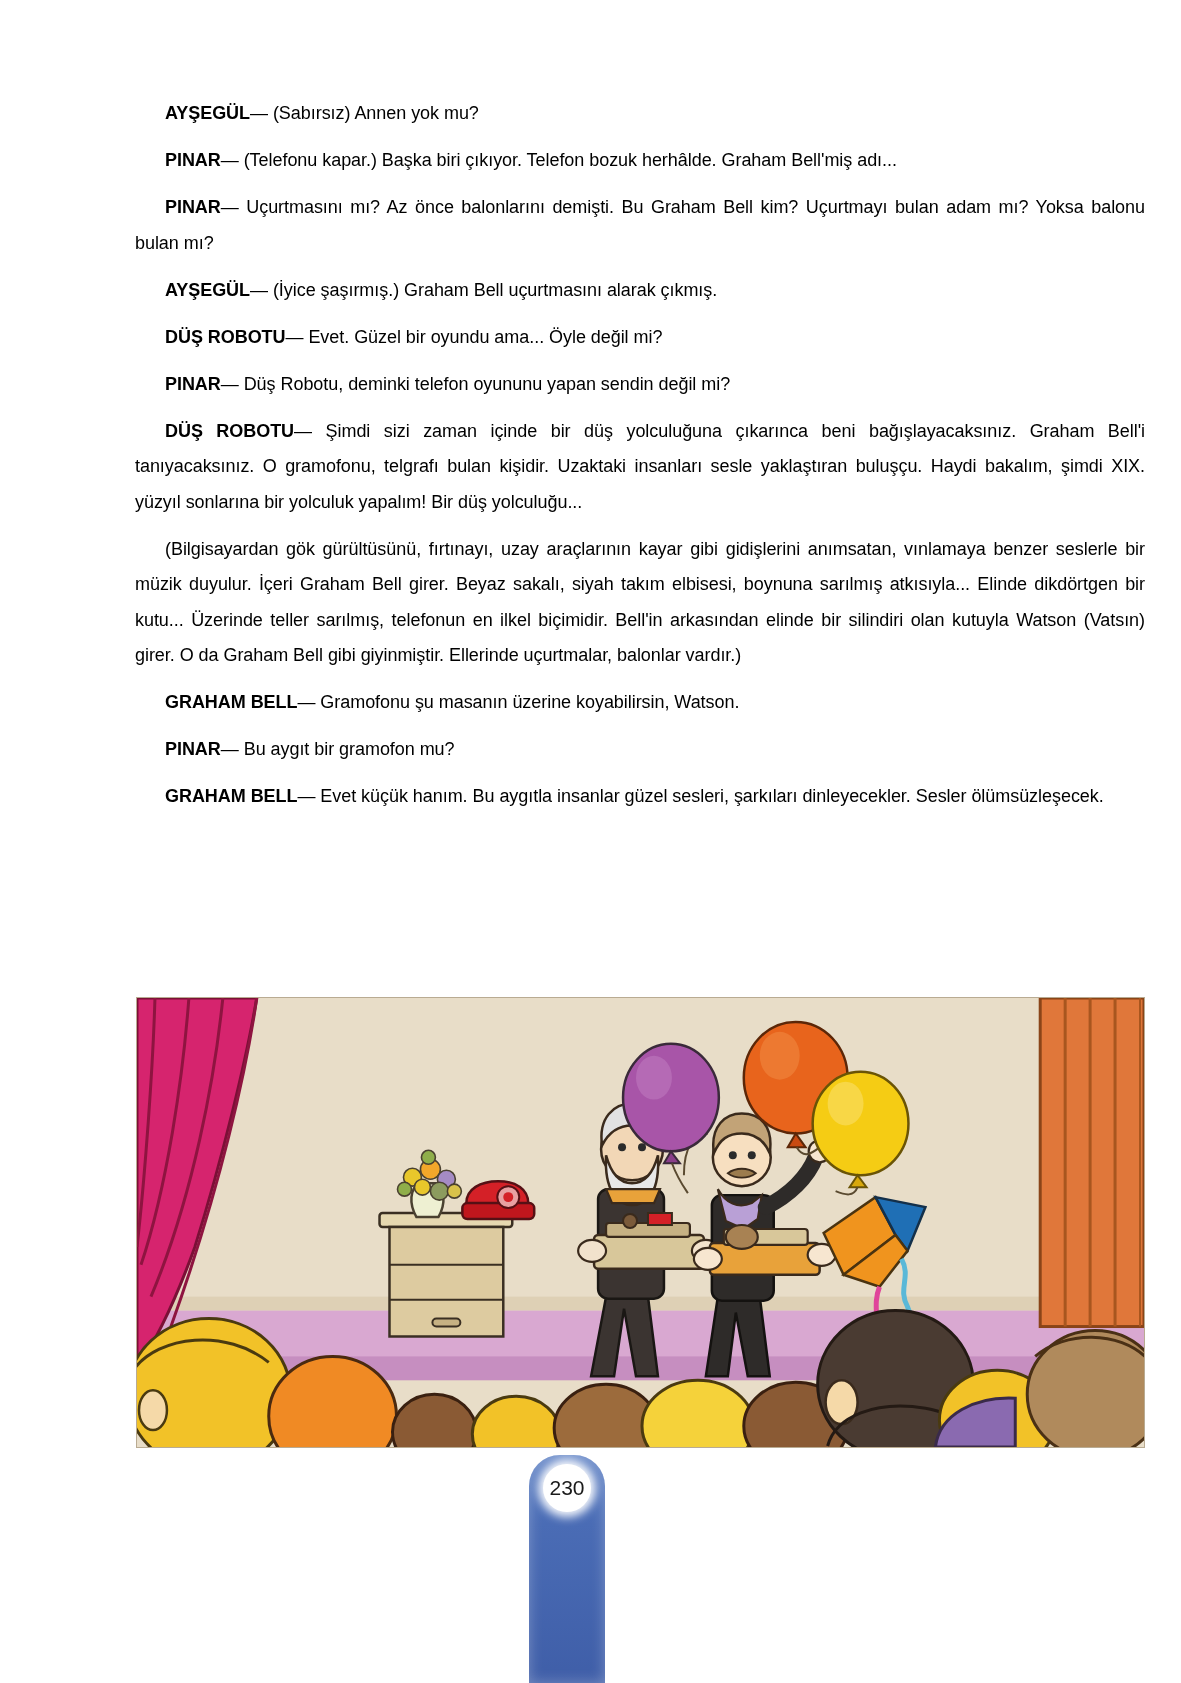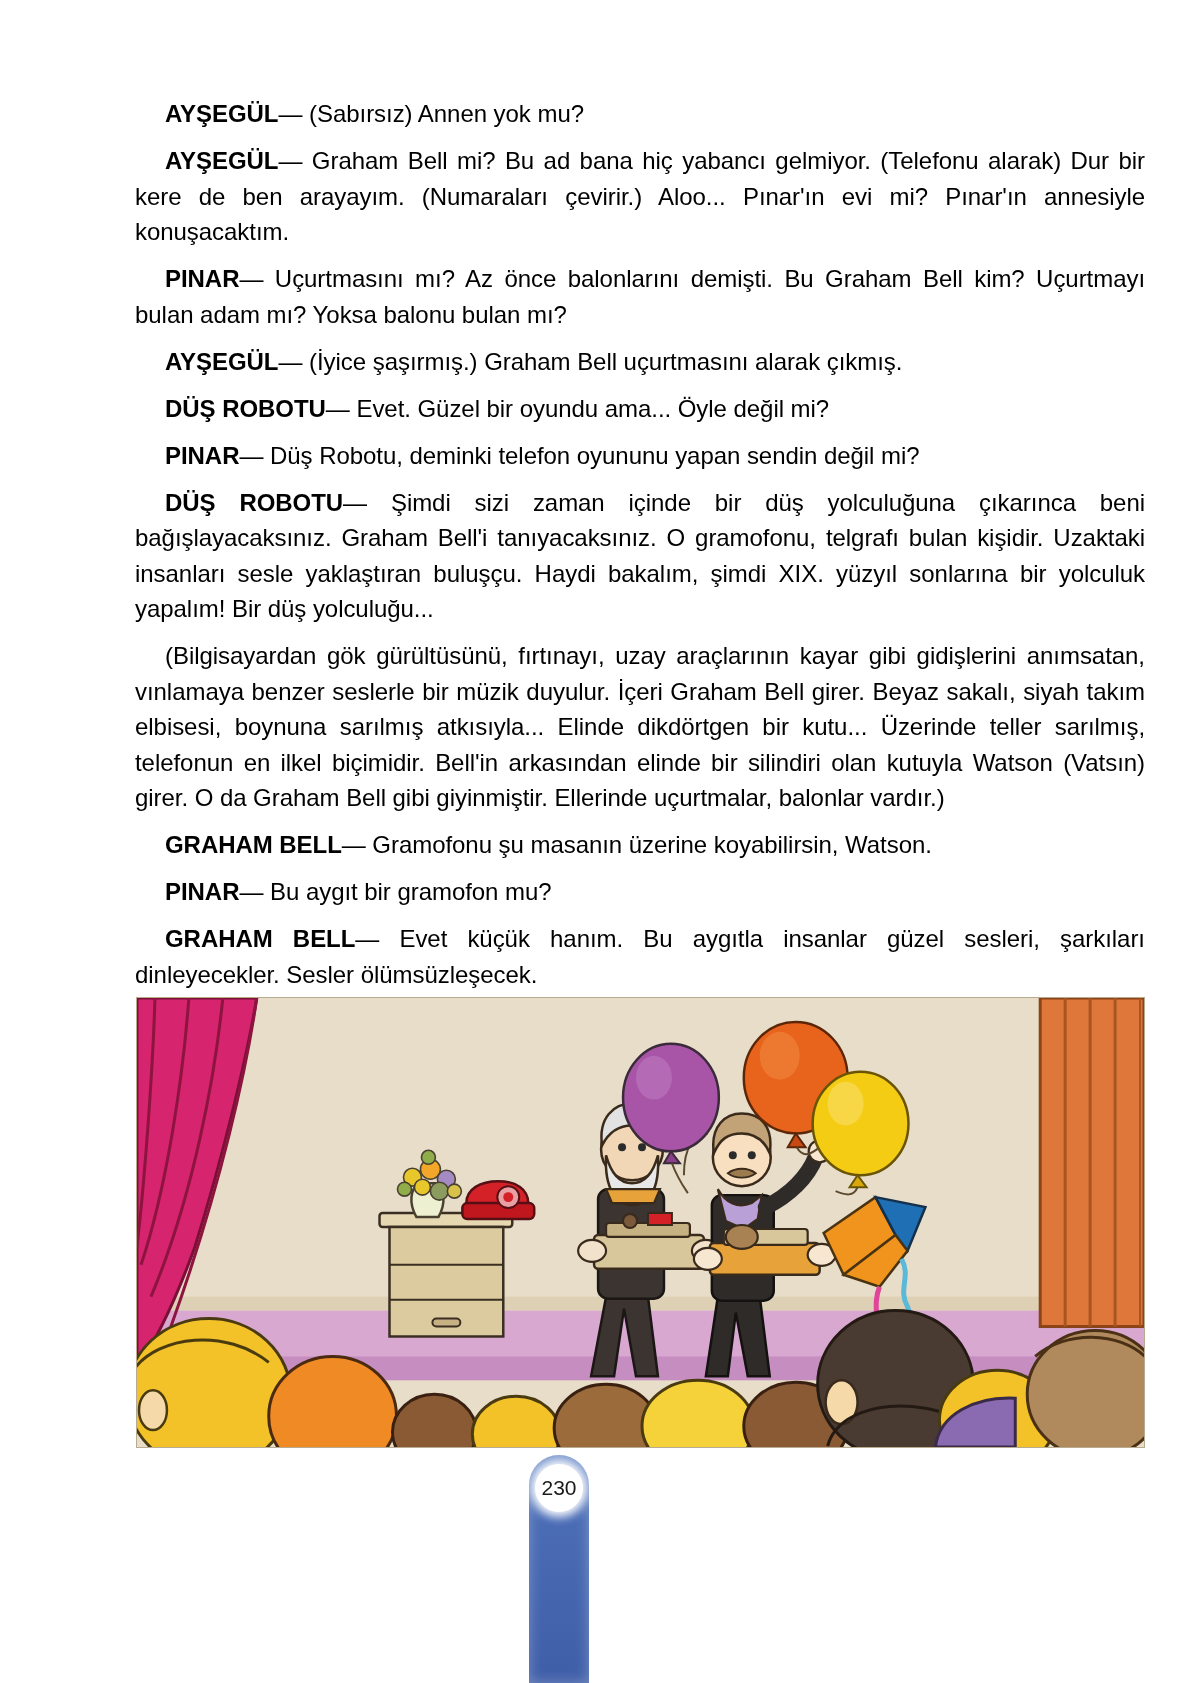--- a/index.html
+++ b/index.html
@@ -25,21 +25,21 @@
   }
 
   .content {
     position: absolute;
     left: 135px;
     top: 96px;
     width: 1010px;
   }
 
   .para {
-    font-size: 24px;
+    font-size: 18px;
     line-height: 35.5px;
     text-align: justify;
     text-justify: inter-word;
     margin: 0 0 11.5px 0;
     letter-spacing: -0.05px;
   }
   .para.indent { text-indent: 30px; }
   .para .sp { font-weight: bold; }
   .para .dash { font-weight: normal; }
 
@@ -55,21 +55,21 @@
     border: 1px solid #b9ab92;
     box-sizing: border-box;
   }
   .ill-svg { display: block; width: 100%; height: 100%; }
 
   
   .page-badge {
     position: absolute;
     left: 529px;
     top: 1455px;
-    width: 60px;
+    width: 76px;
     height: 228px;
     border-radius: 31px 31px 0 0;
     background: linear-gradient(180deg,#5b7fc4 0%, #4a6cb5 30%, #3f5ea8 100%);
     box-shadow: inset 0 0 14px rgba(255,255,255,0.30);
   }
   .page-badge .disc {
     position: absolute;
     left: 50%;
     top: 9px;
     transform: translateX(-50%);
@@ -90,24 +90,24 @@
 <body>
 
 <div class="page">
 
   <div class="content">
 
     <p class="para indent">
       <span class="sp">AYŞEGÜL</span><span class="dash">—</span> <span>(Sabırsız) Annen yok mu?</span>
     </p>
 
-
-    <p class="para indent">
-      <span class="sp">AYŞEGÜL</span><span class="dash">—</span> <span>Graham Bell mi? Bu ad bana hiç yabancı gelmiyor. (Telefonu alarak) Dur bir kere de ben arayayım. (Numaraları çevirir.) Aloo... Pınar'ın evi mi? Pınar'ın annesiyle konuşacaktım.</span>
-    </p>
+    <p class="para indent">
+      <span class="sp">PINAR</span><span class="dash">—</span> <span>(Telefonu kapar.) Başka biri çıkıyor. Telefon bozuk herhâlde. Graham Bell'miş adı...</span>
+    </p>
+
 
 
     <p class="para indent">
       <span class="sp">PINAR</span><span class="dash">—</span> <span>Uçurtmasını mı? Az önce balonlarını demişti. Bu Graham Bell kim? Uçurtmayı bulan adam mı? Yoksa balonu bulan mı?</span>
     </p>
 
     <p class="para indent">
       <span class="sp">AYŞEGÜL</span><span class="dash">—</span> <span>(İyice şaşırmış.) Graham Bell uçurtmasını alarak çıkmış.</span>
     </p>
 

